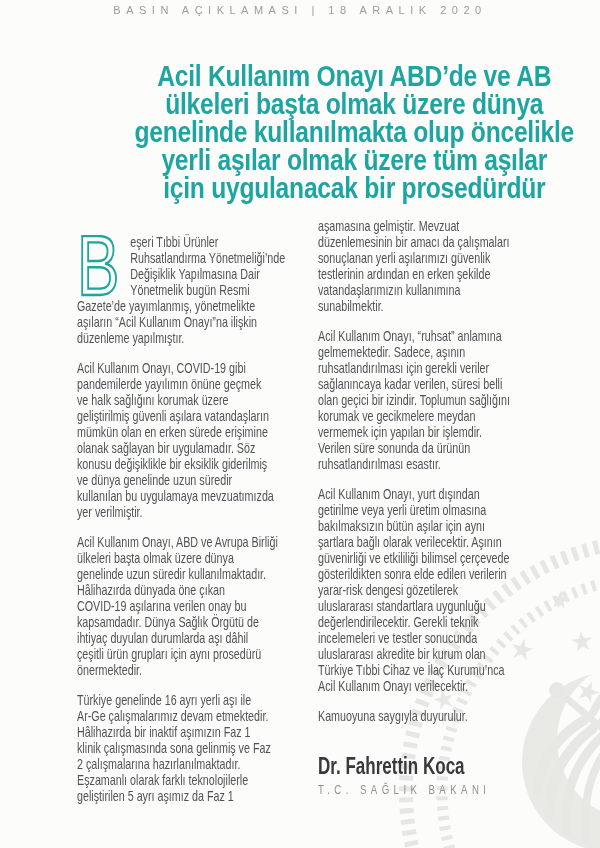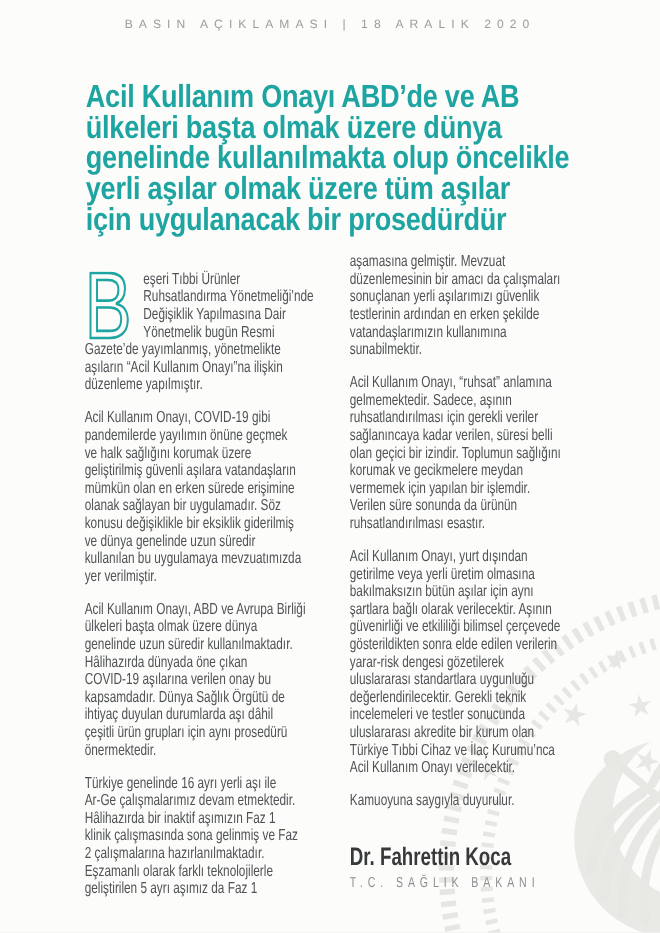--- a/index.html
+++ b/index.html
@@ -7,29 +7,29 @@
     position:relative;
     width:600px;height:848px;
     background:#fcfcfa;
     overflow:hidden;
     font-family:"Liberation Sans",sans-serif;
     margin:0 auto;
   }
   
   .watermark{position:absolute;left:0;top:0;z-index:0;}
   
-  .content{position:relative;z-index:1;padding-top:16px;}
+  .content{position:relative;z-index:1;padding-top:4px;}
   .kicker{
     text-align:center;
     font-size:11px;
     letter-spacing:5.5px;
     color:#9c9c9c;
     white-space:nowrap;
   }
-  .headline-wrap{margin:46px 0 0 78px;height:140px;}
+  .headline-wrap{margin:46px 0 0 78px;height:140px;text-align:center;}
   .headline{
     width:650px;
     transform:scaleX(0.85);
     transform-origin:0 0;
     font-size:29px;
     line-height:28px;
     font-weight:bold;
     letter-spacing:-0.3px;
     color:#1ea5a2;
     white-space:pre-line;

